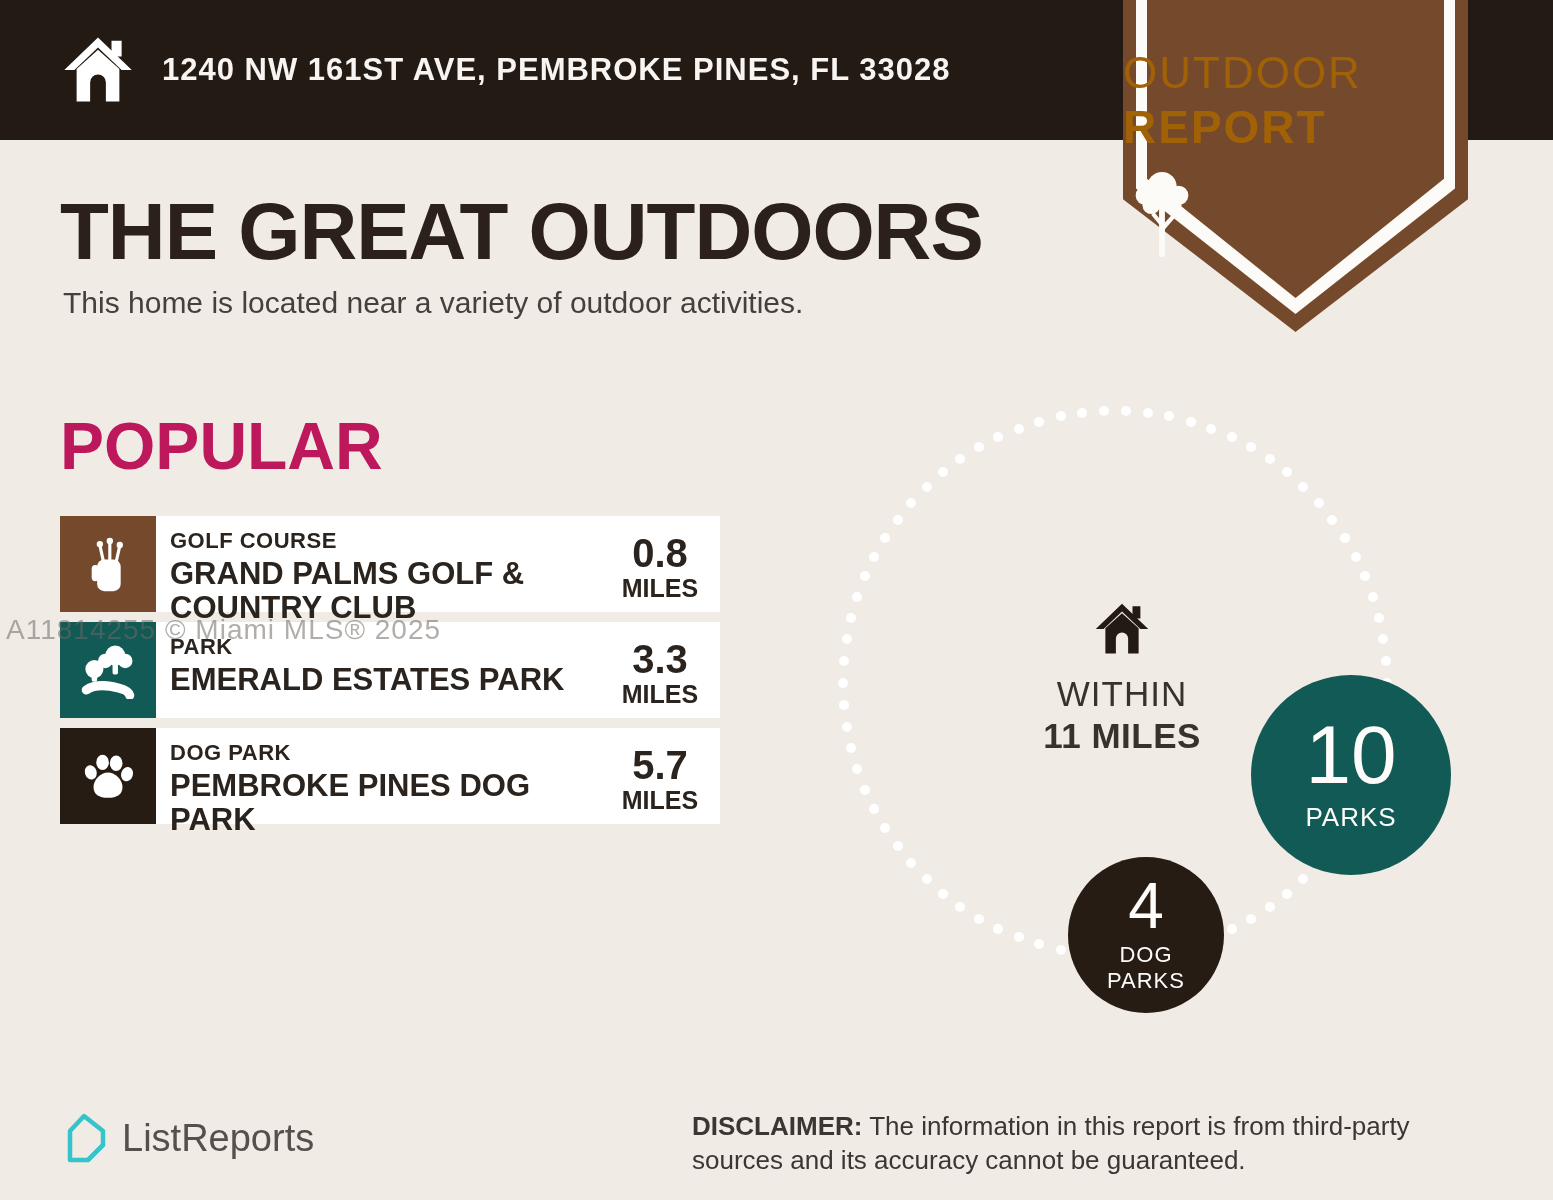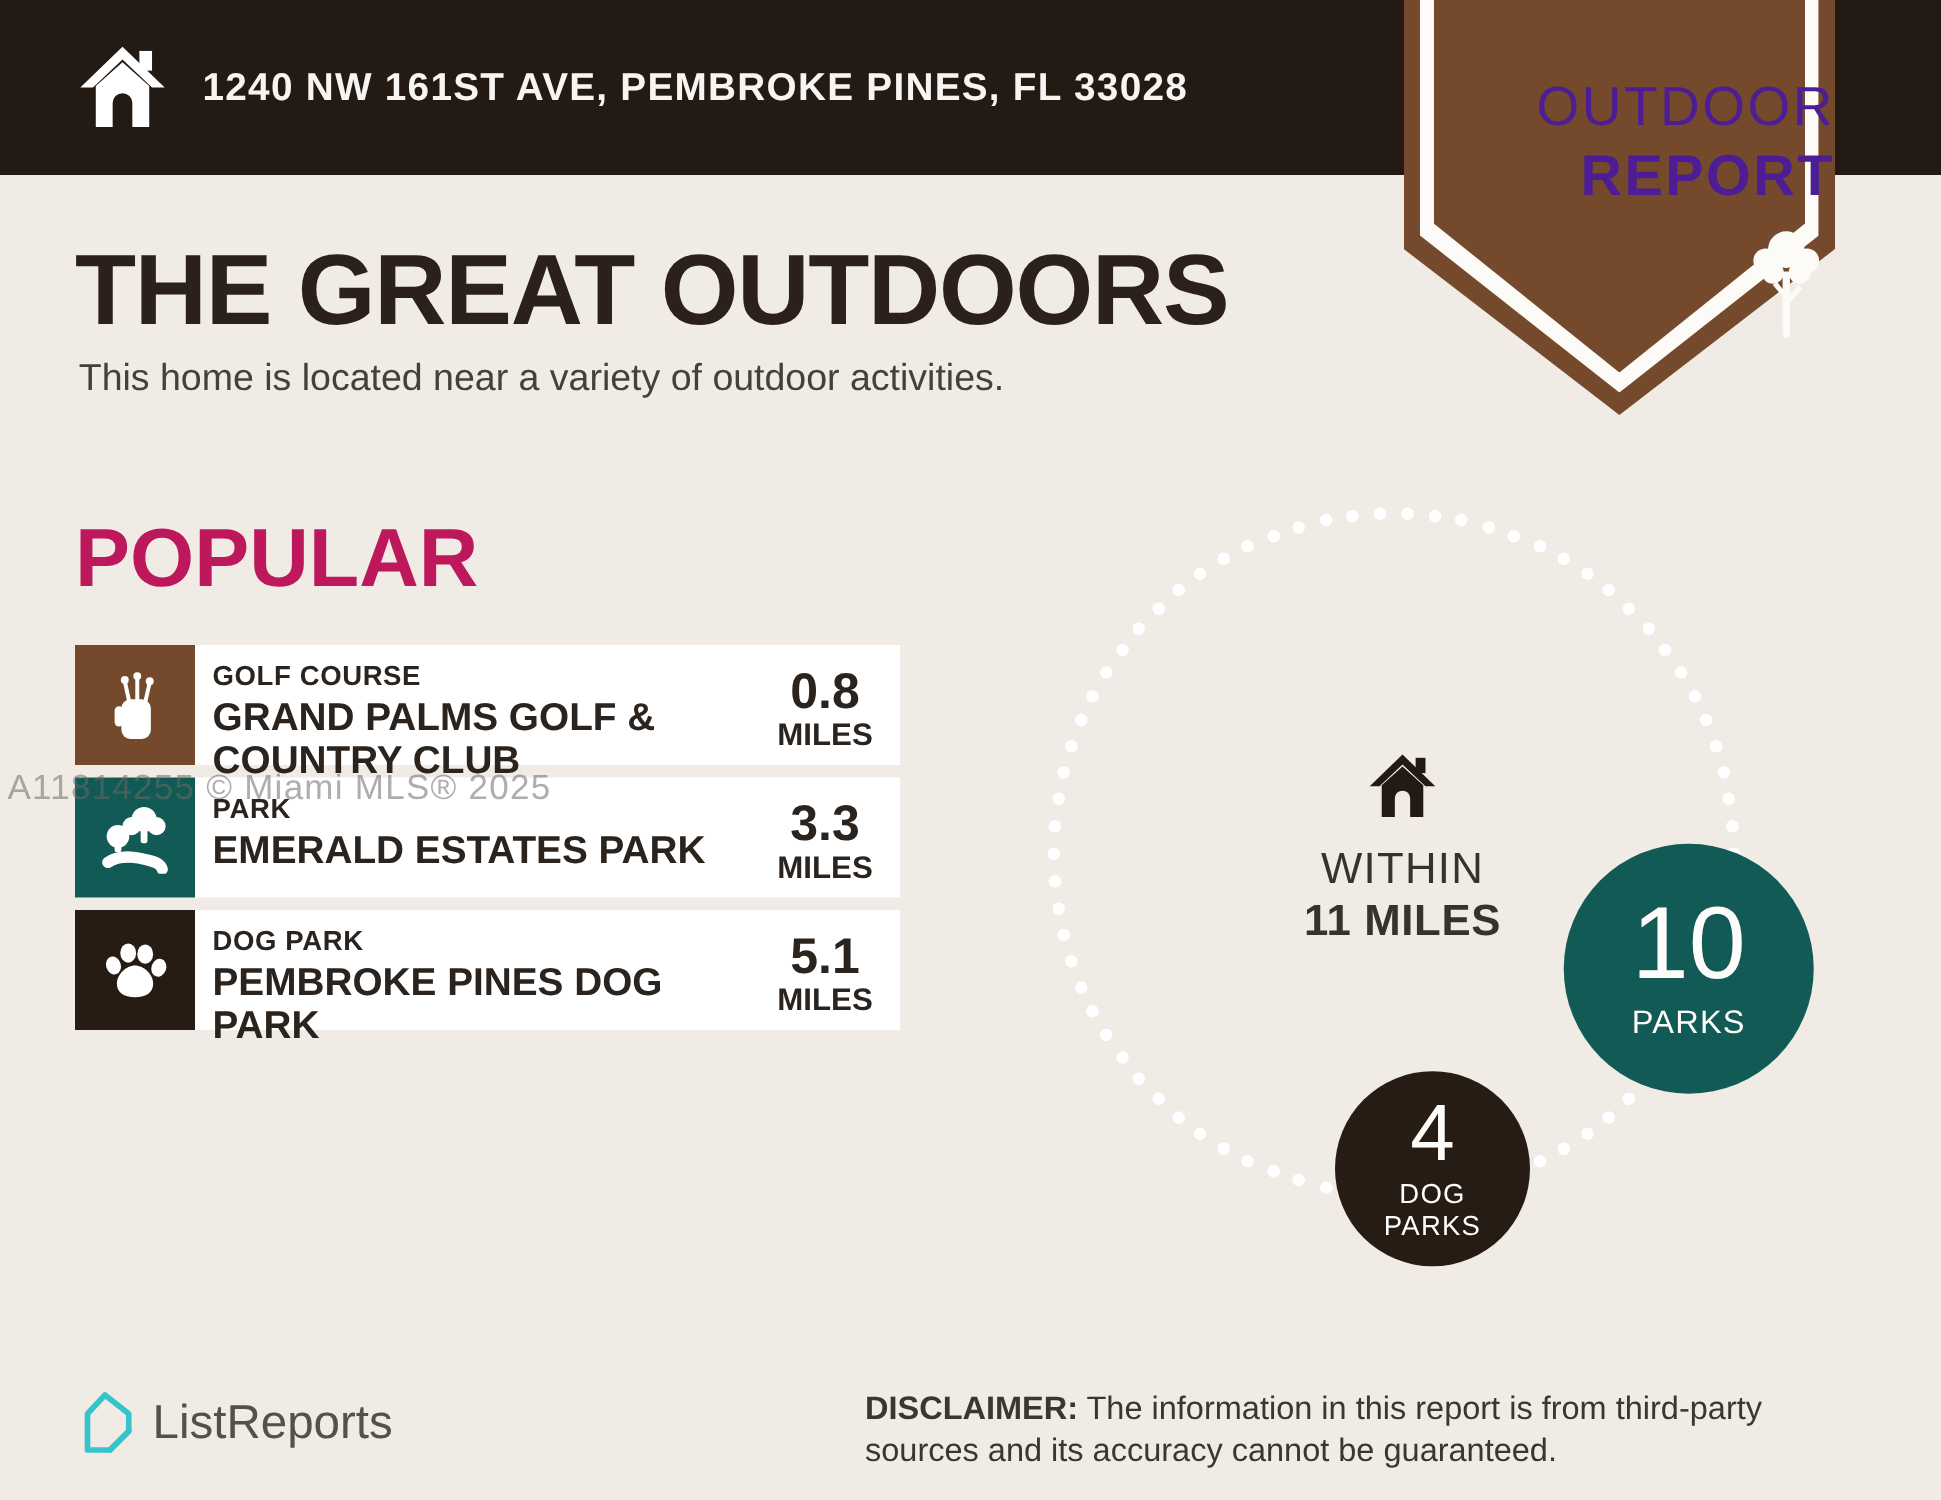--- a/index.html
+++ b/index.html
@@ -11,21 +11,21 @@
   .topbar { position:absolute; left:0; top:0; width:1553px; height:140px; background:#241a14; display:flex; align-items:center; }
   .topbar .home-icon { width:72px; height:76px; margin-left:62px; flex:0 0 auto; }
   .topbar .address { color:#f7f4f1; font-size:31px; font-weight:700; letter-spacing:1px; margin-left:28px; white-space:nowrap; }
 
   
   .badge { position:absolute; left:1123px; top:0; width:345px; height:332px; z-index:5; }
   .badge .layer { position:absolute; clip-path:polygon(0 0,100% 0,100% 60%,50% 100%,0 60%); }
   .badge .l1 { left:0; top:0; width:345px; height:332px; background:#74492c; }
   .badge .l2 { left:13px; top:0; width:319px; height:314px; background:#fdfbf8; }
   .badge .l3 { left:24px; top:0; width:297px; height:298px; background:#74492c; }
-  .badge .badge-content { position:absolute; left:0; top:0; width:345px; height:332px; text-align:right; color:#4c1d95;margin-top:13px; }
+  .badge .badge-content { position:absolute; left:0; top:0; width:345px; height:332px; text-align:left; color:#a16207; }
   .badge .bt1 { margin-top:48px; font-size:44px; font-weight:400; letter-spacing:2px; }
   .badge .bt2 { font-size:46px; font-weight:700; letter-spacing:2px; margin-top:2px; }
   .badge .tree-icon { width:78px; height:104px; margin-top:8px; }
 
   
   .main-title { position:absolute; left:60px; top:186px; font-size:80px; font-weight:800; letter-spacing:-1px; color:#2b211a; }
   .main-subtitle { position:absolute; left:63px; top:286px; font-size:30px; color:#45403b;text-align:right; }
   .popular-heading { position:absolute; left:60px; top:408px; font-size:66px; font-weight:800; color:#be185d; }
 
   
@@ -179,21 +179,21 @@
             <ellipse cx="53" cy="30" rx="6.5" ry="8" transform="rotate(18 53 30)"></ellipse>
             <path d="M32 28 C 40 28, 48 36, 48 44 C 48 52, 42 56, 32 56 C 22 56, 16 52, 16 44 C 16 36, 24 28, 32 28 Z"></path>
           </g>
         </svg>
       </div>
       <div class="poi-text">
         <div class="poi-category">DOG PARK</div>
         <div class="poi-name">PEMBROKE PINES DOG PARK</div>
       </div>
       <div class="poi-distance">
-        <div class="dist-val">5.1</div>
+        <div class="dist-val">5.7</div>
         <div class="dist-unit">MILES</div>
       </div>
     </div>
 
   </div>
 
   <div class="dots">
       <div class="dot" style="left: 542px; top: 270px;"></div>
       <div class="dot" style="left: 541.118px; top: 291.887px;"></div>
       <div class="dot" style="left: 538.478px; top: 313.632px;"></div>

